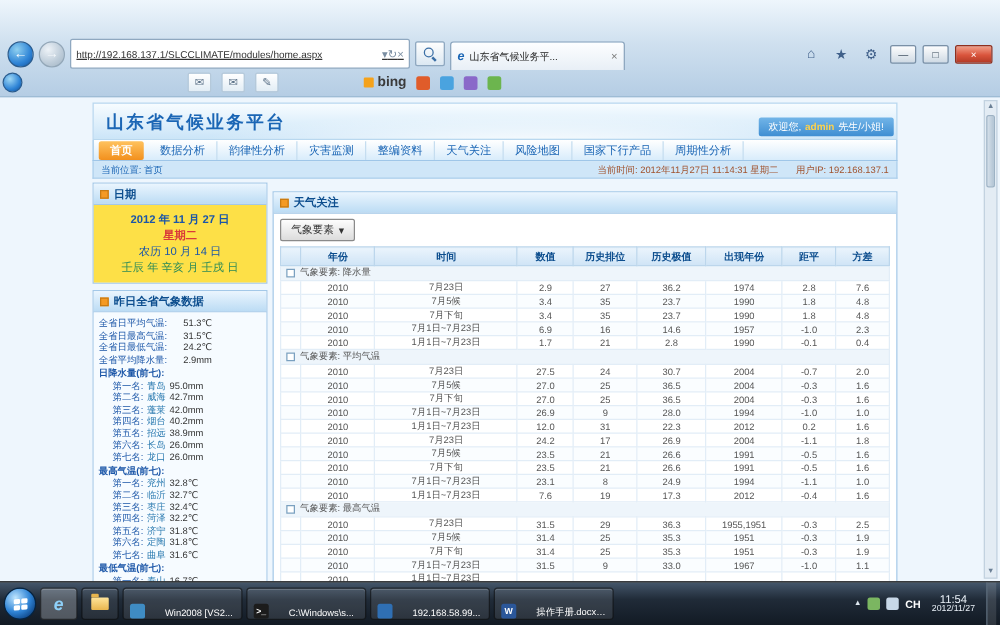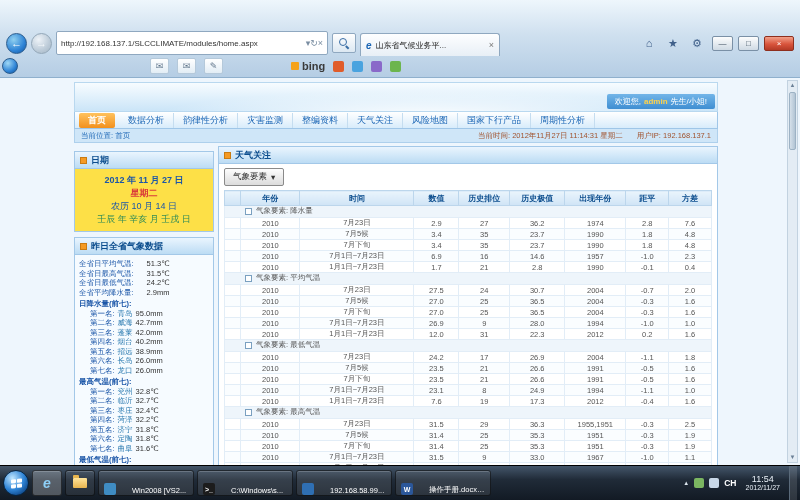--- a/index.html
+++ b/index.html
@@ -9,21 +9,21 @@
   
   .chrome{position:absolute;top:0;left:0;right:0;height:78px;
     background:linear-gradient(180deg,#eef6fc,#cfe0ef 45%,#b5cde4);
     border-bottom:1px solid #8fb0cd;padding-top:30px;}
   .addr-row{display:flex;align-items:center;gap:4px;padding:0 6px;height:26px;}
   .nav-circle{width:21px;height:21px;border-radius:50%;display:flex;align-items:center;justify-content:center;
     font-size:11px;color:#fff;background:radial-gradient(circle at 35% 30%,#8fd0f0,#2f84d6 60%,#11529e);
     border:1px solid #2a5c8e;flex:0 0 auto;}
   .nav-circle.disabled{background:radial-gradient(circle at 35% 30%,#eef3f8,#bccbd8 60%,#a2b4c3);color:#f4f8fb;border-color:#93a7b8;}
   .url-box{flex:0 0 272px;height:24px;background:#fff;border:1px solid #8fa8c0;border-radius:2px;
-    display:flex;align-items:center;font-size:8px;color:#333;padding:0 4px;gap:0;}
+    display:flex;align-items:center;font-size:8px;color:#333;padding:0 4px;gap:0;text-decoration:underline;}
   .url-text{flex:1;overflow:hidden;white-space:nowrap;}
   .url-ico{color:#7a8ea2;font-size:9px;line-height:1;}
   .search-btn{width:24px;height:20px;border:1px solid #8fa8c0;border-radius:2px;
     background:linear-gradient(#fefefe,#dce8f2);display:flex;align-items:center;justify-content:center;}
   .mag{position:relative;width:10px;height:10px;}
   .mag::before{content:"";position:absolute;left:0;top:0;width:6px;height:6px;border:1.5px solid #3a6ea5;border-radius:50%;}
   .mag::after{content:"";position:absolute;left:7px;top:7px;width:4px;height:1.5px;background:#3a6ea5;transform:rotate(45deg);transform-origin:left center;}
   .tab{display:flex;align-items:center;gap:4px;width:140px;height:23px;margin-top:3px;
     background:linear-gradient(#fdfeff,#e8eff6);border:1px solid #8fa8c0;border-bottom:none;
     border-radius:3px 3px 0 0;padding:0 5px;font-size:8px;color:#222;}
@@ -90,21 +90,21 @@
   .main-body{padding:4px 5px;}
   .filter-row{margin-bottom:4px;}
   .filter-btn{display:inline-flex;align-items:center;gap:4px;padding:2px 8px;font-size:8.5px;color:#333;
     background:linear-gradient(#fdfdfd,#dcdcdc);border:1px solid #8a8a8a;border-radius:2px;}
   table{width:100%;border-collapse:collapse;table-layout:fixed;font-size:7.5px;color:#555;}
   col.c-sel{width:16px;} col.c-year{width:58px;} col.c-time{width:112px;} col.c-val{width:44px;}
   col.c-rank{width:50px;} col.c-ext{width:54px;} col.c-yr2{width:60px;} col.c-anom{width:42px;} col.c-var{width:42px;}
   th{background:linear-gradient(#eaf4fc,#cfe4f6);border:1px solid #bcd6ec;height:15px;
     color:#0d4e8e;font-weight:bold;font-size:8px;}
   td{border:1px solid #e2edf7;text-align:center;height:11px;overflow:hidden;white-space:nowrap;}
-  tr.group-row td{background:#eef5fb;text-align:left;padding-left:20px;height:12px;color:#555;margin-left:22px;}
+  tr.group-row td{background:#eef5fb;text-align:left;padding-left:4px;height:12px;color:#555;margin-left:22px;}
   .gcheck{display:inline-block;width:7px;height:7px;border:1px solid #7aa0c0;background:#fff;
     margin-right:4px;vertical-align:middle;}
   .gtitle{vertical-align:middle;}
   tr.data-row.alt td{background:#fafdff;}
 
   .scrollbar{position:absolute;top:2px;bottom:2px;right:2px;width:11px;background:#e3ecf4;
     border:1px solid #c2d2e0;display:flex;flex-direction:column;align-items:center;}
   .sb-arrow{font-size:6px;color:#6b8096;line-height:9px;height:9px;}
   .sb-thumb{width:7px;height:58px;background:linear-gradient(90deg,#d5e0ea,#b2c4d4);border:1px solid #9db2c4;border-radius:2px;margin-top:2px;}
   .sb-spacer{flex:1;}
@@ -202,20 +202,21 @@
     <span class="sq" style="background:#8a69c9"></span>
     <span class="sq" style="background:#6cb54e"></span>
   </div>
 </div>
 <div class="toolbar-left-circle"></div>
 
 <div class="viewport">
   <div class="page">
 
     <div class="page-header">
+      <div class="site-title">山东省气候业务平台</div>
       <div class="welcome">
         <span>欢迎您,</span>
         <span class="user">admin</span>
         <span>先生/小姐!</span>
       </div>
     </div>
 
     <div class="nav-menu">
         <span class="nav-item active">首页</span>
         <span class="nav-item">数据分析</span>
@@ -435,23 +436,20 @@
                   <td></td>
                   <td>2010</td>
                   <td>1月1日~7月23日</td>
                   <td>12.0</td>
                   <td>31</td>
                   <td>22.3</td>
                   <td>2012</td>
                   <td>0.2</td>
                   <td>1.6</td>
                 </tr>
-                <tr class="group-row">
-                  <td colspan="9"><span class="gcheck"></span><span class="gtitle">气象要素: 最低气温</span></td>
-                </tr>
                 <tr class="data-row">
                   <td></td>
                   <td>2010</td>
                   <td>7月23日</td>
                   <td>24.2</td>
                   <td>17</td>
                   <td>26.9</td>
                   <td>2004</td>
                   <td>-1.1</td>
                   <td>1.8</td>

